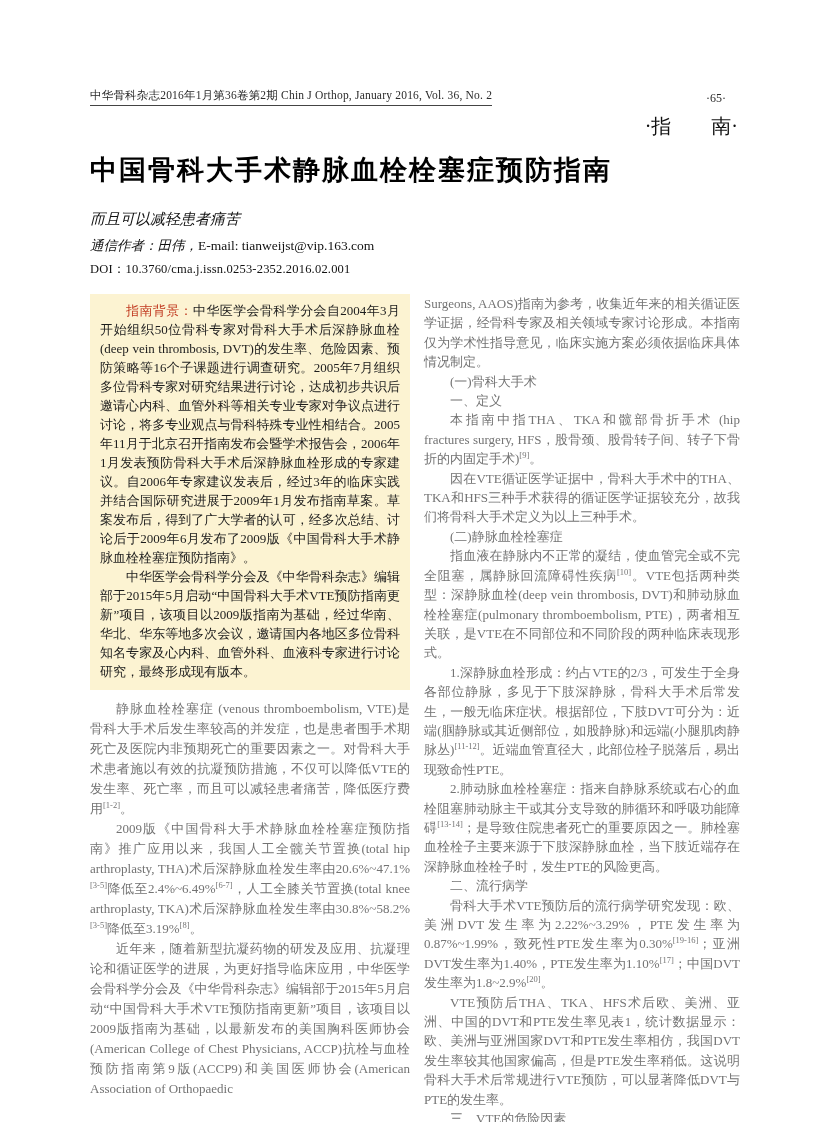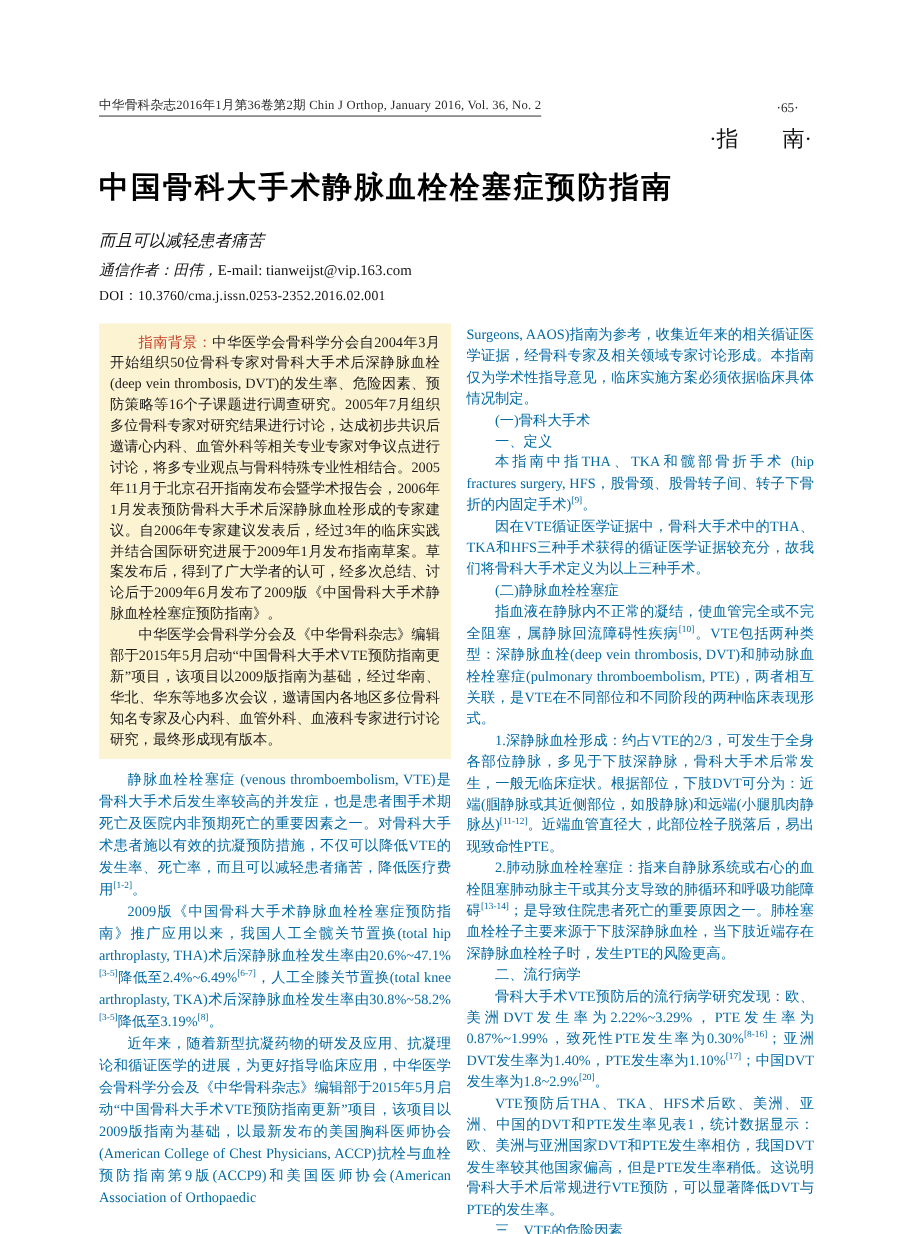--- a/index.html
+++ b/index.html
@@ -42,21 +42,21 @@
   .background-box{
     background:var(--box-bg,#fcf3d2);
     padding:7px 10px 9px 10px;
     font-size:13px;line-height:19px;text-align:justify;
   }
   .background-box p{margin:0;text-indent:2em;}
   .accent-label{color:var(--accent,#c13b21);font-weight:normal;}
 
   .body-p{
     margin:0;font-size:13px;line-height:20px;
-    text-align:justify;text-indent:2em;color:#0369a1;
+    text-align:justify;text-indent:2em;color:#737373;
   }
   .col-right .body-p{line-height:19.4px;}
   .no-indent{text-indent:0;}
   .col-left .body-p:first-of-type{margin-top:9px;}
 
   sup{font-size:8.5px;line-height:0;vertical-align:super;letter-spacing:0;}
 </style>
 </head>
 <body>
 
@@ -94,20 +94,20 @@
           <p class="body-p no-indent"><span>Surgeons, AAOS)指南为参考，收集近年来的相关循证医学证据，经骨科专家及相关领域专家讨论形成。本指南仅为学术性指导意见，临床实施方案必须依据临床具体情况制定。</span></p>
           <p class="body-p"><span>(一)骨科大手术</span></p>
           <p class="body-p"><span>一、定义</span></p>
           <p class="body-p"><span>本指南中指THA、TKA和髋部骨折手术 (hip fractures surgery, HFS，股骨颈、股骨转子间、转子下骨折的内固定手术)</span><sup>[9]</sup><span>。</span></p>
           <p class="body-p"><span>因在VTE循证医学证据中，骨科大手术中的THA、TKA和HFS三种手术获得的循证医学证据较充分，故我们将骨科大手术定义为以上三种手术。</span></p>
           <p class="body-p"><span>(二)静脉血栓栓塞症</span></p>
           <p class="body-p"><span>指血液在静脉内不正常的凝结，使血管完全或不完全阻塞，属静脉回流障碍性疾病</span><sup>[10]</sup><span>。VTE包括两种类型：深静脉血栓(deep vein thrombosis, DVT)和肺动脉血栓栓塞症(pulmonary thromboembolism, PTE)，两者相互关联，是VTE在不同部位和不同阶段的两种临床表现形式。</span></p>
           <p class="body-p"><span>1.深静脉血栓形成：约占VTE的2/3，可发生于全身各部位静脉，多见于下肢深静脉，骨科大手术后常发生，一般无临床症状。根据部位，下肢DVT可分为：近端(腘静脉或其近侧部位，如股静脉)和远端(小腿肌肉静脉丛)</span><sup>[11-12]</sup><span>。近端血管直径大，此部位栓子脱落后，易出现致命性PTE。</span></p>
           <p class="body-p"><span>2.肺动脉血栓栓塞症：指来自静脉系统或右心的血栓阻塞肺动脉主干或其分支导致的肺循环和呼吸功能障碍</span><sup>[13-14]</sup><span>；是导致住院患者死亡的重要原因之一。肺栓塞血栓栓子主要来源于下肢深静脉血栓，当下肢近端存在深静脉血栓栓子时，发生PTE的风险更高。</span></p>
           <p class="body-p"><span>二、流行病学</span></p>
-          <p class="body-p"><span>骨科大手术VTE预防后的流行病学研究发现：欧、美洲DVT发生率为2.22%~3.29%，PTE发生率为0.87%~1.99%，致死性PTE发生率为0.30%</span><sup>[8-16]</sup><span>；亚洲DVT发生率为1.40%，PTE发生率为1.10%</span><sup>[17]</sup><span>；中国DVT发生率为1.8~2.9%</span><sup>[20]</sup><span>。</span></p>
+          <p class="body-p"><span>骨科大手术VTE预防后的流行病学研究发现：欧、美洲DVT发生率为2.22%~3.29%，PTE发生率为0.87%~1.99%，致死性PTE发生率为0.30%</span><sup>[19-16]</sup><span>；亚洲DVT发生率为1.40%，PTE发生率为1.10%</span><sup>[17]</sup><span>；中国DVT发生率为1.8~2.9%</span><sup>[20]</sup><span>。</span></p>
           <p class="body-p"><span>VTE预防后THA、TKA、HFS术后欧、美洲、亚洲、中国的DVT和PTE发生率见表1，统计数据显示：欧、美洲与亚洲国家DVT和PTE发生率相仿，我国DVT发生率较其他国家偏高，但是PTE发生率稍低。这说明骨科大手术后常规进行VTE预防，可以显著降低DVT与PTE的发生率。</span></p>
           <p class="body-p"><span>三、VTE的危险因素</span></p>
         </div>
 
     </div>
   </div>
 </div>
 
 </body></html>

